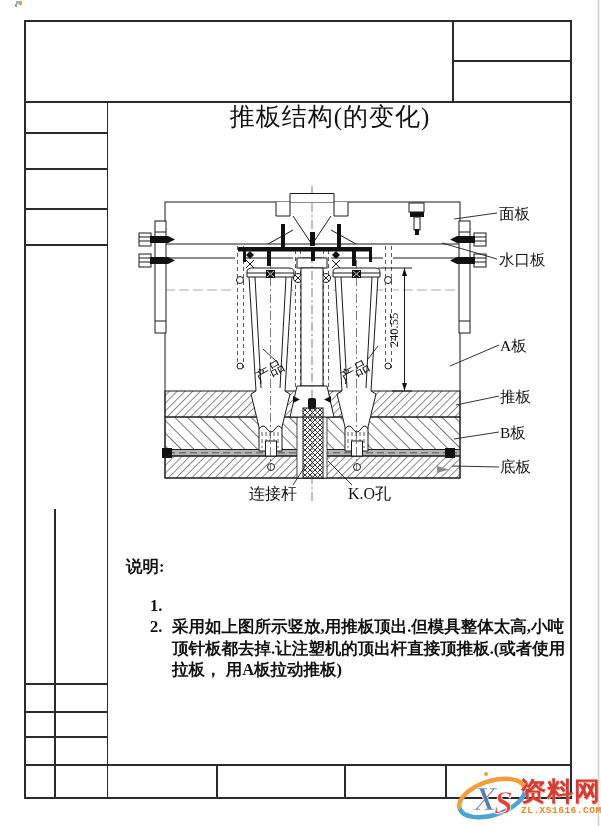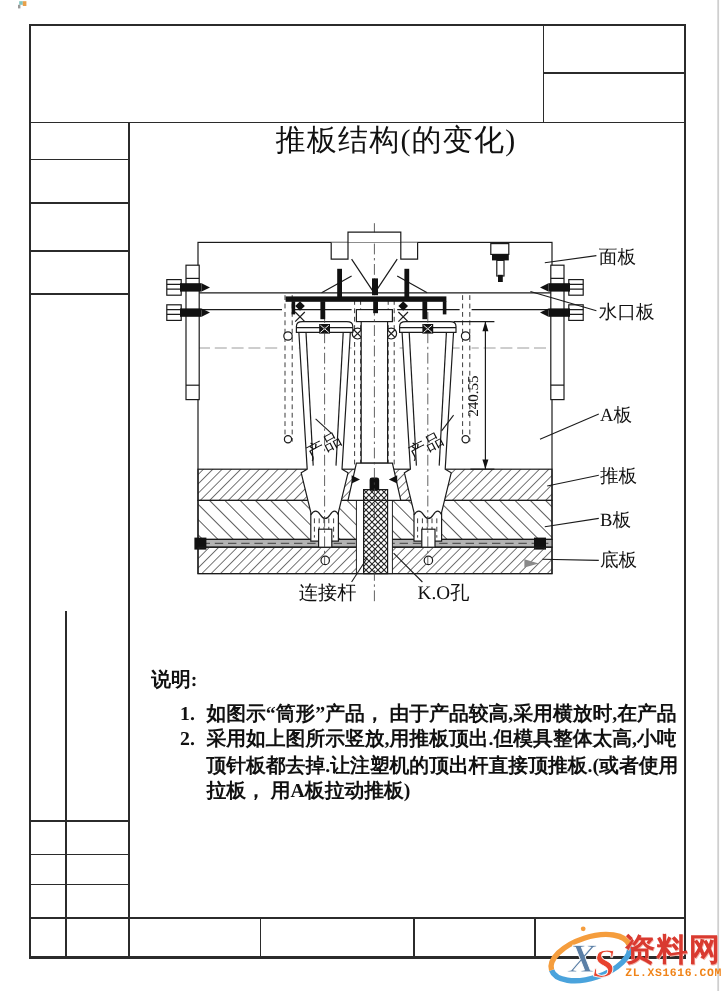--- a/index.html
+++ b/index.html
@@ -11,21 +11,21 @@
   .dln{stroke:#1b1b1b;stroke-width:1;fill:none;}
   .dfill{fill:#111;stroke:none;}
   .wht{fill:#ffffff;stroke:#1b1b1b;stroke-width:1;}
   .cl{stroke:#444;stroke-width:0.7;stroke-dasharray:9 3 2 3;fill:none;}
   .pin{stroke:#333;stroke-width:0.8;stroke-dasharray:4 3;fill:none;}
   .svgtxt{font-family:"Liberation Serif","DejaVu Serif",serif;fill:#111;}
   .title{position:absolute;left:180px;top:54px;width:300px;text-align:center;
          font-size:25px;letter-spacing:1px;white-space:nowrap;margin-top:46px;}
   .notes{position:absolute;left:126px;top:556px;width:436px;font-size:16.5px;
          font-weight:bold;line-height:21.5px;}
-  .note-head{margin-bottom:6px;}
+  .note-head{margin-bottom:17px;}
   .note-item{display:flex;margin-left:24px;}
   .note-num{width:22px;flex:0 0 22px;}
   .note-lines div{white-space:nowrap;}
   .wm{position:absolute;left:448px;top:760px;width:153px;height:66px;}
   .wm-name{position:absolute;left:72px;top:14px;font-size:26px;font-weight:bold;
            color:#d93a30;letter-spacing:1px;white-space:nowrap;
            text-shadow:0.5px 0.5px 0 #f5b1a6;}
   .wm-url{position:absolute;left:73px;top:45px;font-size:9.5px;color:#f08419;
           font-family:"Liberation Mono","DejaVu Sans Mono",monospace;
           letter-spacing:0.5px;white-space:nowrap;font-weight:bold;}
@@ -259,21 +259,20 @@
   </g>
 </svg>
 
 <div class="title">推板结构(的变化)</div>
 
 <div class="notes">
   <div class="note-head">说明:</div>
   <div class="note-item">
     <span class="note-num">1.</span>
     <div class="note-lines">
-      <div>如图示“筒形”产品， 由于产品较高,采用横放时,在产品</div>
     </div>
   </div>
   <div class="note-item">
     <span class="note-num">2.</span>
     <div class="note-lines">
       <div>采用如上图所示竖放,用推板顶出.但模具整体太高,小吨</div>
       <div>顶针板都去掉.让注塑机的顶出杆直接顶推板.(或者使用</div>
       <div>拉板， 用A板拉动推板)</div>
     </div>
   </div>

